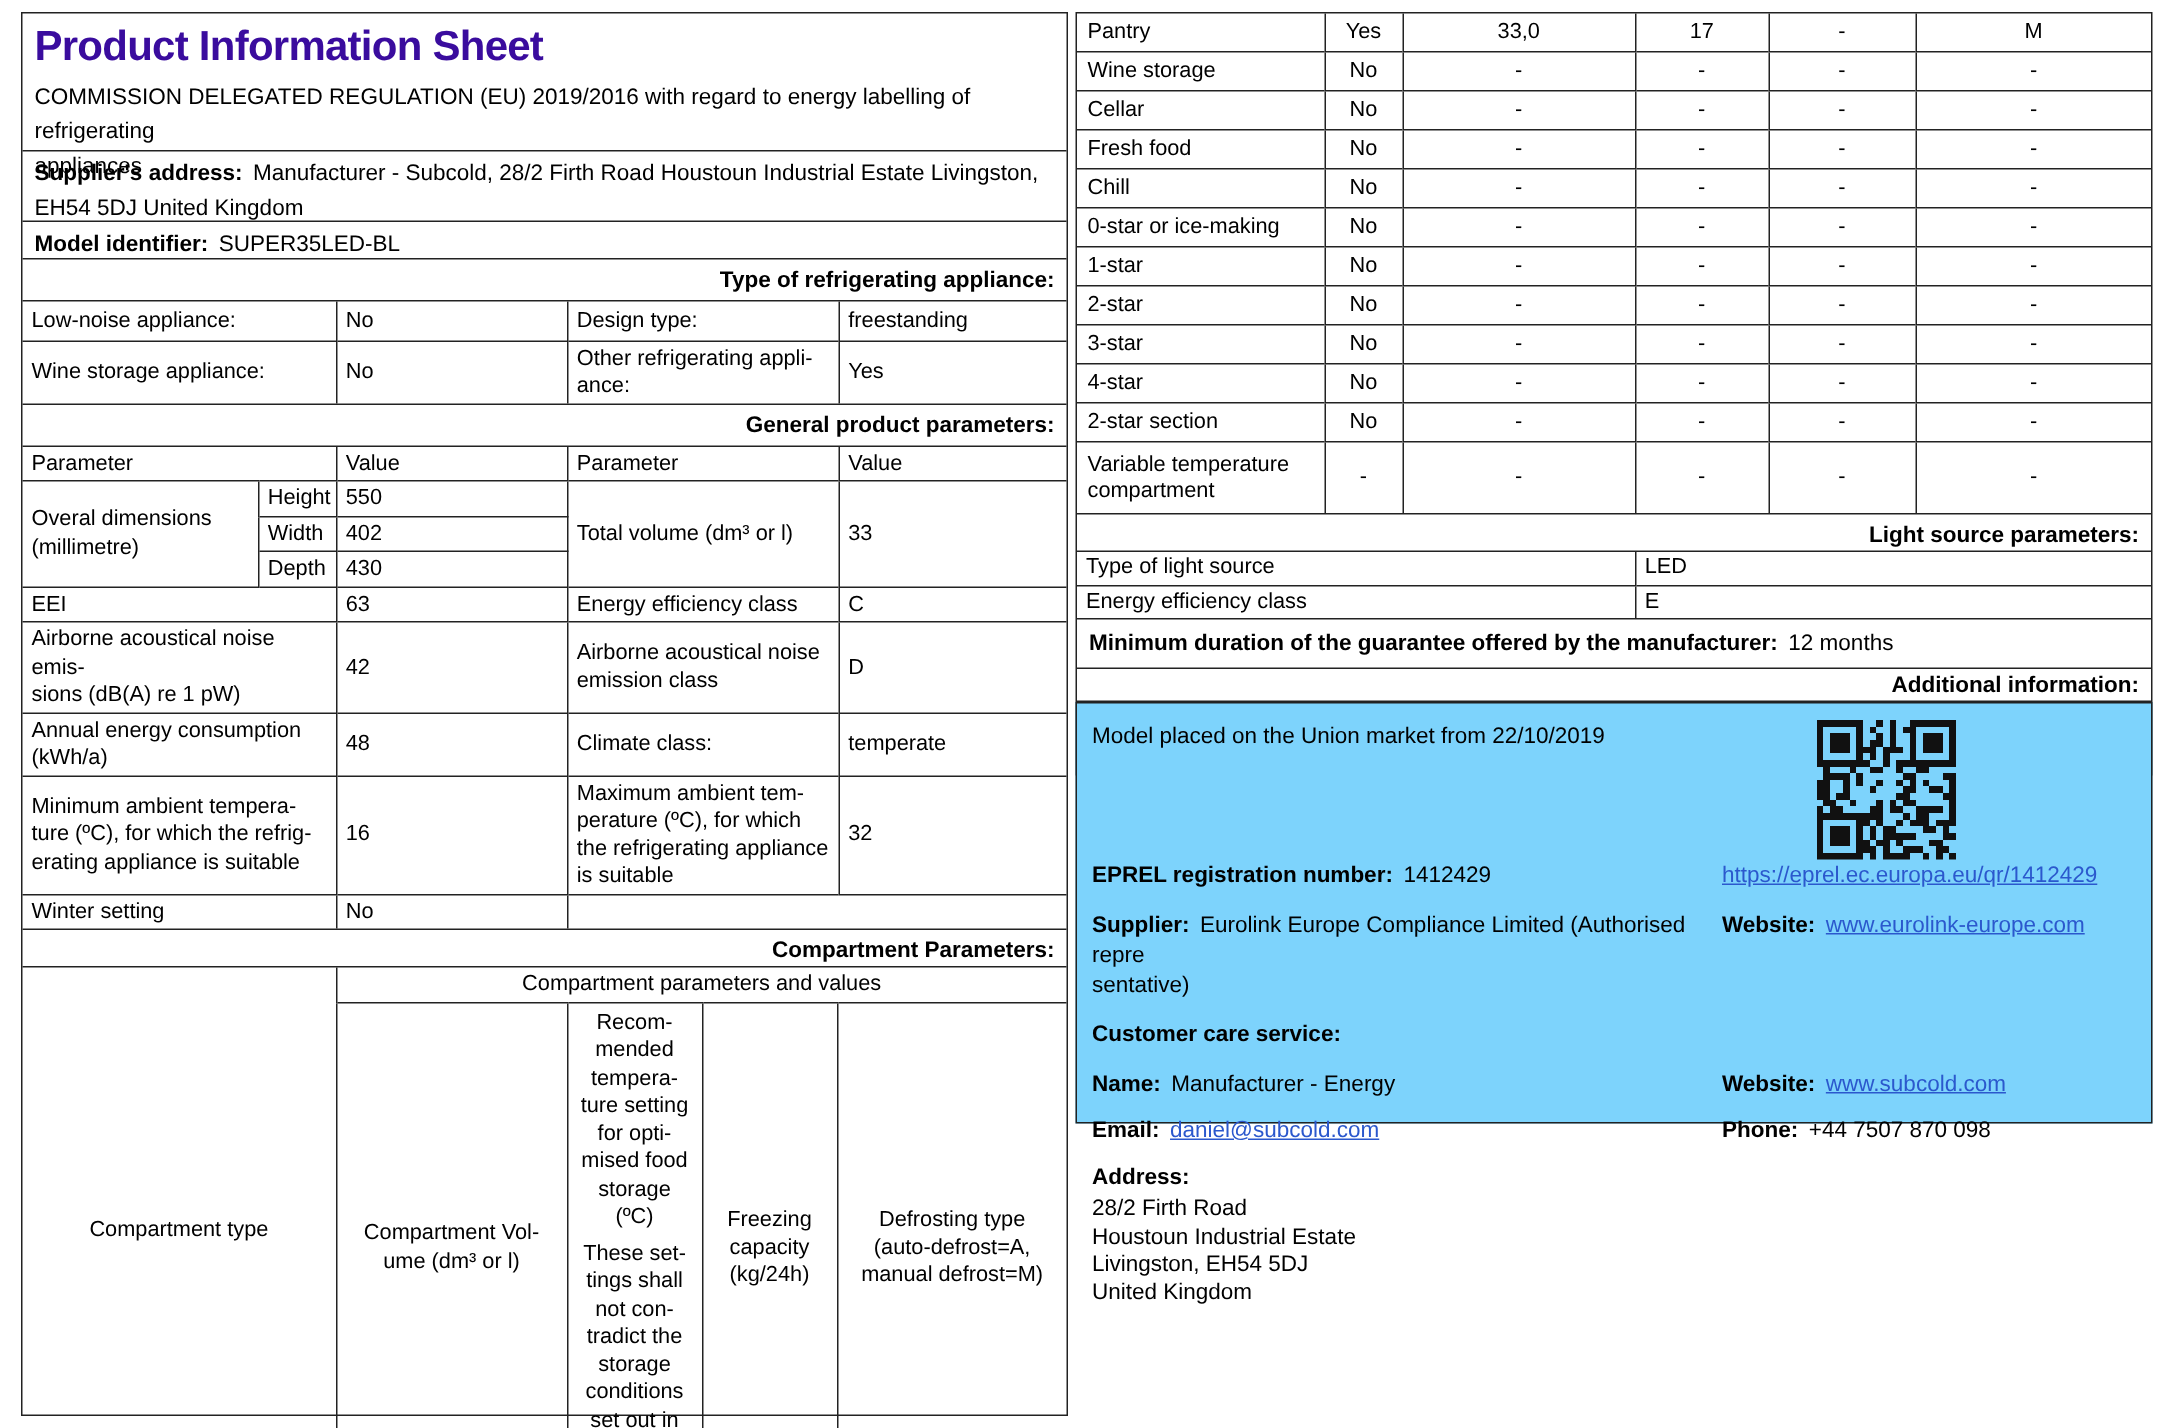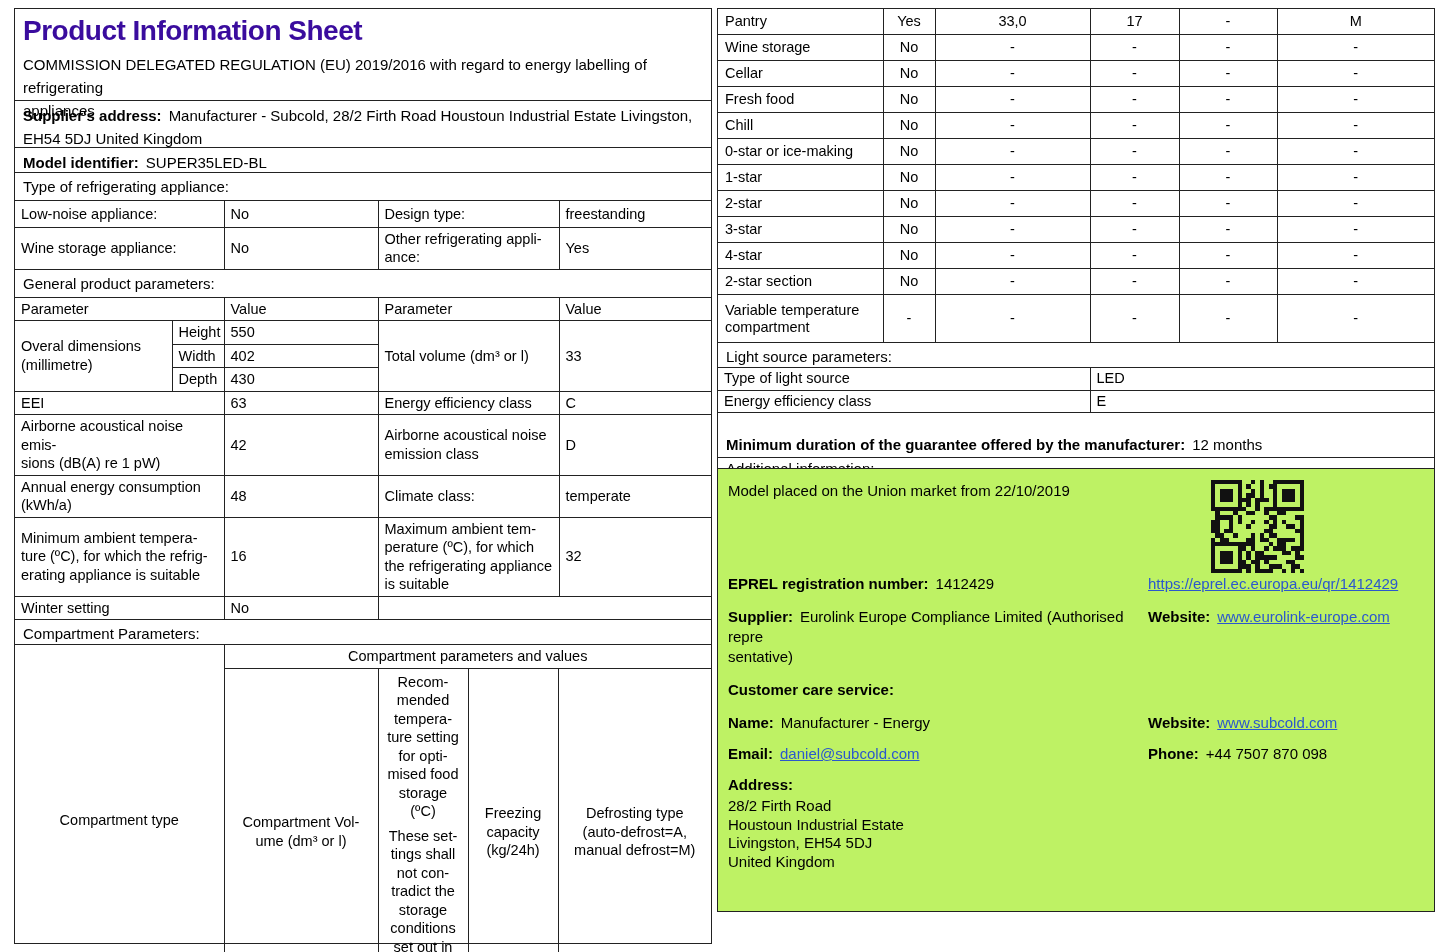--- a/index.html
+++ b/index.html
@@ -2,50 +2,50 @@
 <html><head>
 <meta charset="utf-8">
 <style>
   html,body{margin:0;padding:0;background:#fff;}
   body{width:1445px;height:952px;position:relative;font-family:"Liberation Sans",sans-serif;font-size:15px;color:#000;}
   .pre{white-space:pre-line;}
   b{font-weight:bold;margin-right:7px;}
   
   #left-panel{position:absolute;left:14px;top:8px;width:698px;height:936px;border:1px solid #222;box-sizing:border-box;background:#fff;}
   #right-top-panel{position:absolute;left:717px;top:8px;width:718px;border:1px solid #222;box-sizing:border-box;background:#fff;}
-  #market-box{position:absolute;left:717px;top:468px;width:718px;height:444px;border:1px solid #222;box-sizing:border-box;background:#bef264;padding:12px 10px 10px 10px;}
+  #market-box{position:absolute;left:717px;top:468px;width:718px;height:281px;border:1px solid #222;box-sizing:border-box;background:#7dd3fc;padding:12px 10px 10px 10px;}
   
   .sec{box-sizing:border-box;border-top:1px solid #222;}
   .sec.first{border-top:none;}
   .title-sec{height:91px;padding:6px 8px 0 8px;}
   h1{margin:0 0 6px 0;font-size:28px;line-height:32px;font-weight:bold;color:#3a0c9e;letter-spacing:-0.5px;}
   .regulation{font-size:15px;line-height:23px;}
   .kv{padding:0 8px;display:block;}
   .kv .inner{padding-top:3px;line-height:23px;}
   .h26{height:26px;}.h47{height:47px;}.h25{height:25px;}
-  .heading{font-weight:normal;padding:5px 8px 0 8px;}
+  .heading{font-weight:bold;padding:5px 8px 0 8px;text-align:right;}
   .hd28{height:28px;}.hd25{height:25px;}
   
   table{border-collapse:collapse;width:100%;table-layout:fixed;}
   td{border-left:1px solid #222;border-top:1px solid #222;padding:2px 6px;vertical-align:middle;font-size:14.5px;line-height:18.5px;overflow:hidden;}
   tr.r1 > td{border-top:none;}
   td.c0{border-left:none;}
   td.ctr{text-align:center;}
   .tsec{border-top:1px solid #222;box-sizing:border-box;}
   
   
   
   .temp-cell{vertical-align:top;padding-top:4px;}
   .temp-cell .p2{margin-top:6px;}
   
   #right-top-panel td{line-height:17px;}
   .rname{text-align:left;padding-left:7px;}
   .lrow td{height:21px;}
   .lrow2 td{height:43px;}
-  .gu{padding:22px 8px;line-height:20px;}
+  .gu{padding:6px 8px;line-height:20px;}
   .hd22{height:22px;padding-top:2px;}
   .weblink{padding:4px 8px 6px 8px;line-height:23px;}
   
   .brow{display:flex;align-items:flex-start;line-height:20px;}
   .bleft{flex:1;padding-right:8px;}
   .bright{width:276px;}
   #qr-svg{position:absolute;left:493px;top:11px;width:93px;height:93px;}
   #qr-svg rect{fill:#111;}
   .mt74{margin-top:73px;}
   .mt12{margin-top:13px;}

